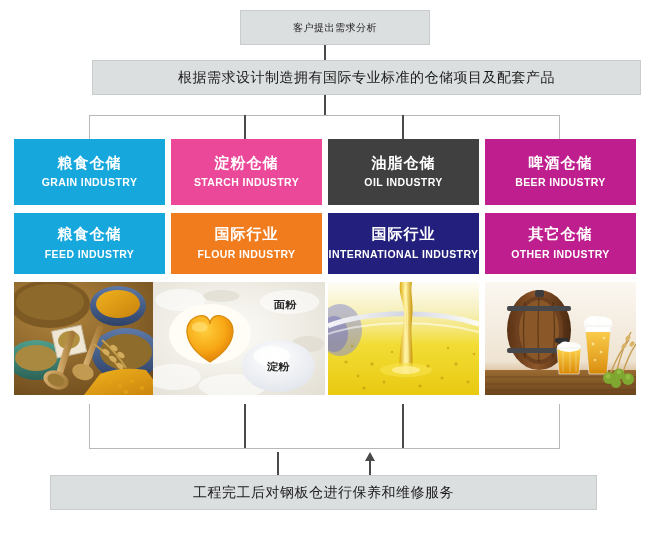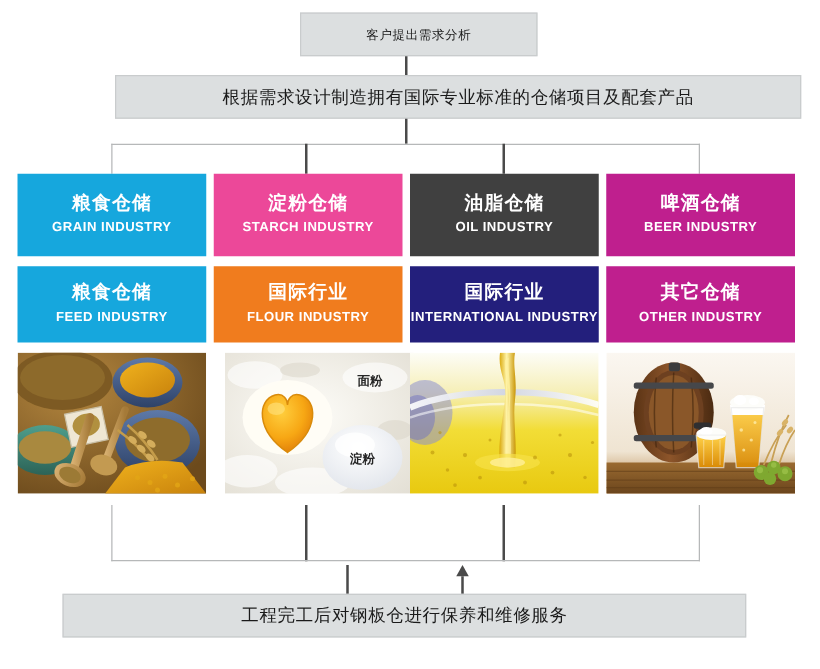--- a/index.html
+++ b/index.html
@@ -174,21 +174,21 @@
         <circle cx="96" cy="100" r="2"></circle>
           <circle cx="106" cy="104" r="2"></circle>
         <circle cx="118" cy="99" r="2"></circle>
           <circle cx="128" cy="106" r="2"></circle>
         <circle cx="140" cy="101" r="2"></circle>
           <circle cx="112" cy="110" r="2"></circle>
       </g>
     </svg>
   </div>
 
-  <div class="photo" style="left:180px;top:282px;width:151px;height:113px;">
+  <div class="photo" style="left:153px;top:282px;width:172px;height:113px;">
     <svg viewBox="0 0 151 113" preserveAspectRatio="none" aria-hidden="true">
       <defs>
         <radialGradient id="gFlour" cx="45%" cy="45%" r="80%">
           <stop offset="0%" stop-color="#fdfcf8"></stop>
             <stop offset="100%" stop-color="#e2ded3"></stop>
         </radialGradient>
         <radialGradient id="gYolk" cx="38%" cy="30%" r="75%">
           <stop offset="0%" stop-color="#ffcf3e"></stop>
           <stop offset="60%" stop-color="#f7a714"></stop>
           <stop offset="100%" stop-color="#e07c08"></stop>

